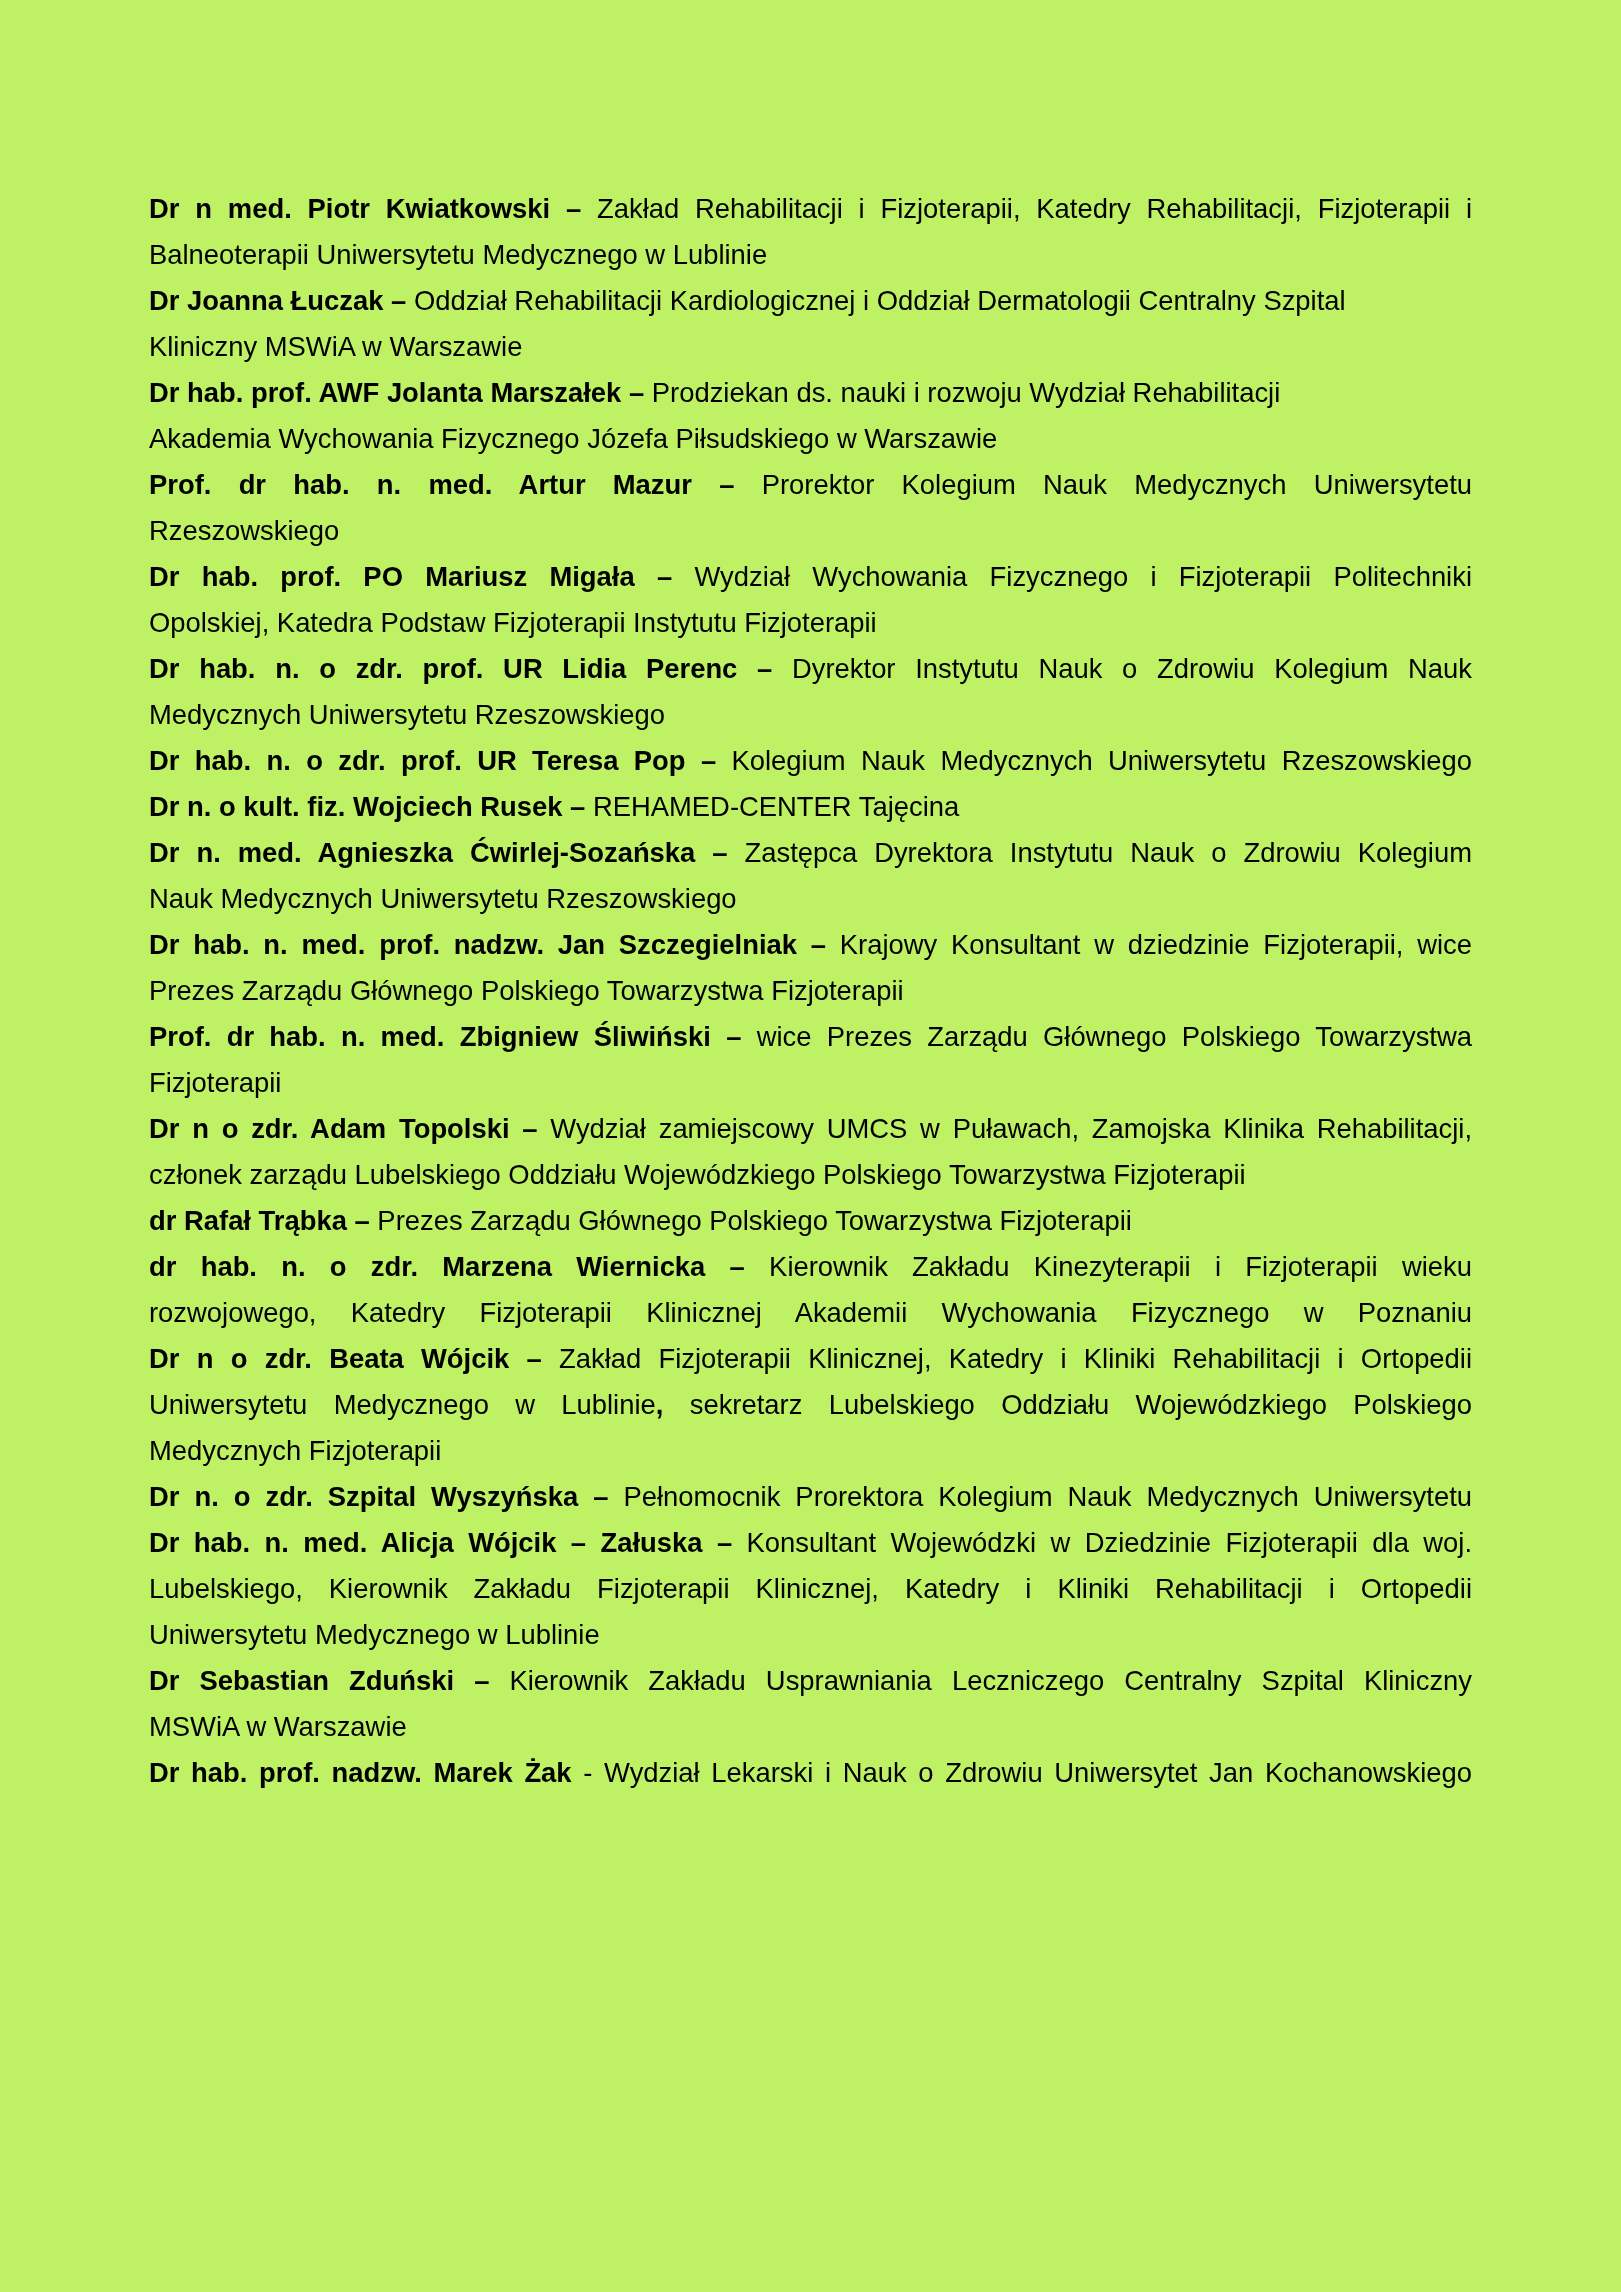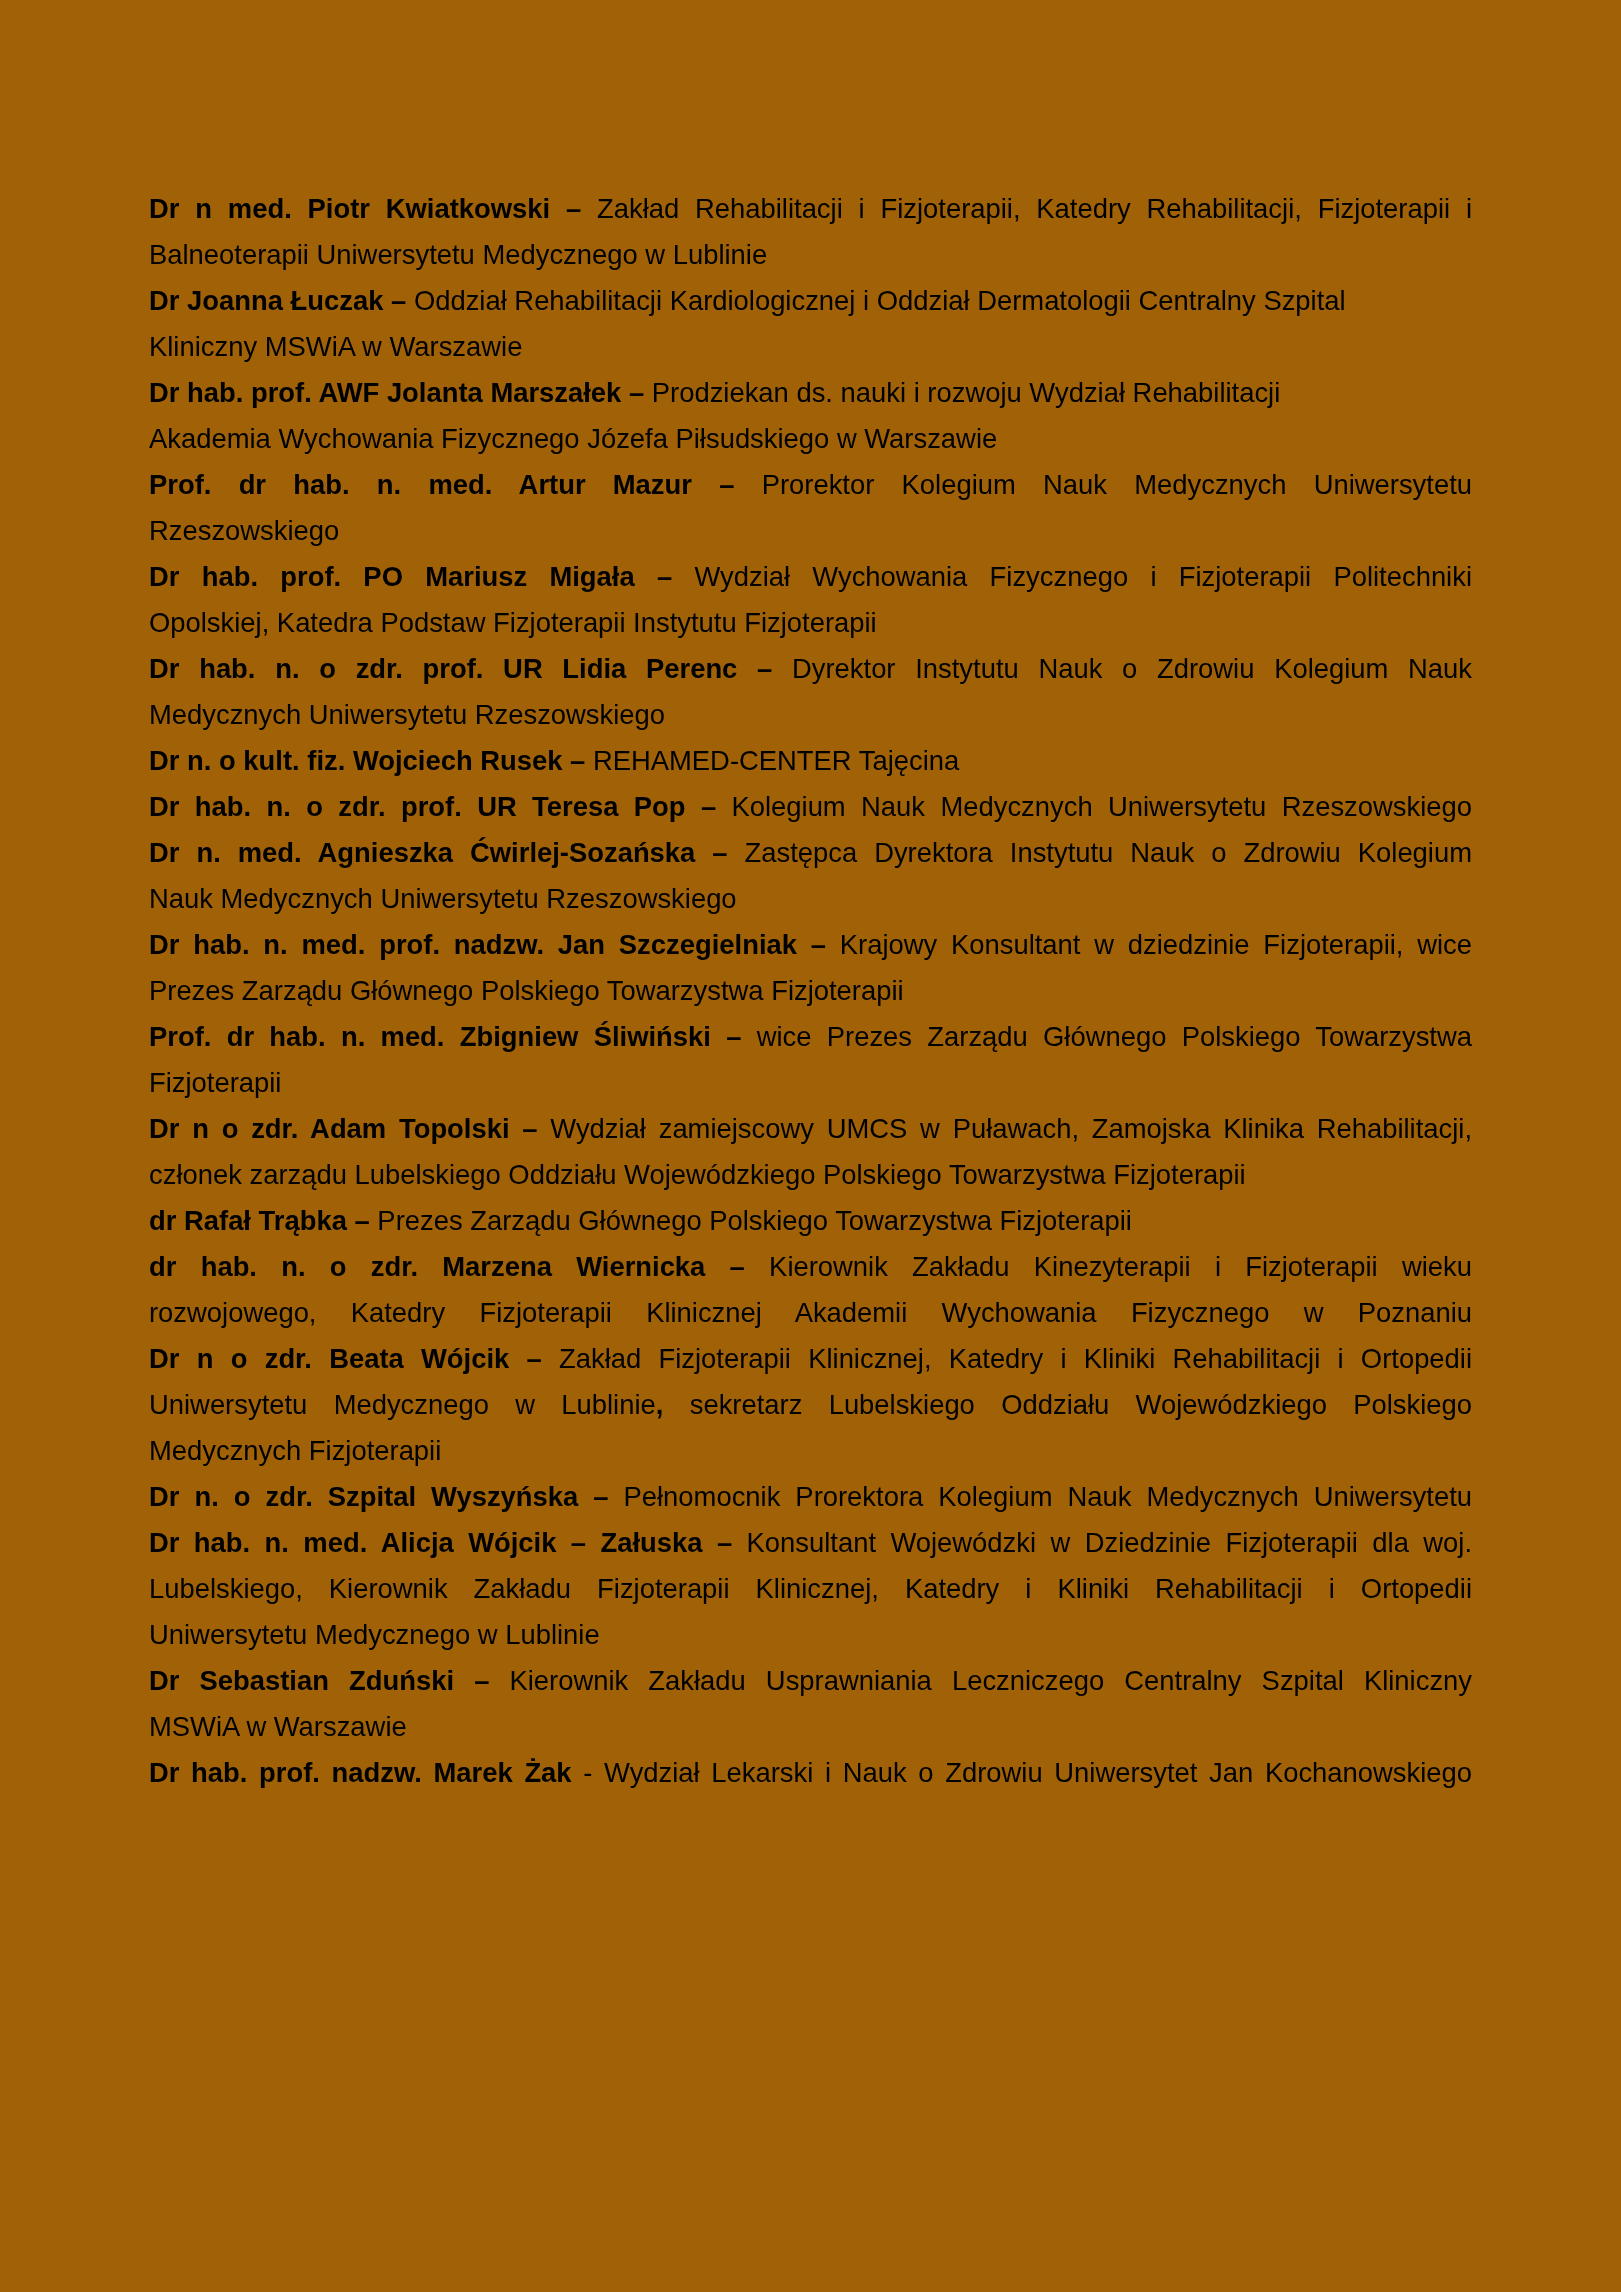--- a/index.html
+++ b/index.html
@@ -12,21 +12,21 @@
     height: 2293px;
     position: relative;
     font-family: "Liberation Sans", "DejaVu Sans", sans-serif;
     color: #000000;
   }
   .page {
     position: absolute;
     left: 0; top: 0;
     width: 1621px;
     height: 2293px;
-    background: #a16207;
+    background: #bef264;
     overflow: hidden;
   }
   .doc-body {
     position: absolute;
     left: 149px;
     top: 186px;
     width: 1323px;
     font-size: 27.4px;
     line-height: 46px;
     color: #000000;
@@ -60,22 +60,22 @@
       <div class="tline"><span class="seg bold">Dr Joanna Łuczak – </span><span class="seg">Oddział Rehabilitacji Kardiologicznej i Oddział Dermatologii Centralny Szpital</span></div>
       <div class="tline"><span class="seg">Kliniczny MSWiA w Warszawie</span></div>
       <div class="tline"><span class="seg bold">Dr hab. prof. AWF Jolanta Marszałek – </span><span class="seg">Prodziekan ds. nauki i rozwoju Wydział Rehabilitacji</span></div>
       <div class="tline"><span class="seg">Akademia Wychowania Fizycznego Józefa Piłsudskiego w Warszawie</span></div>
       <div class="tline j"><span class="seg bold">Prof. dr hab. n. med. Artur Mazur – </span><span class="seg">Prorektor Kolegium Nauk Medycznych Uniwersytetu</span></div>
       <div class="tline"><span class="seg">Rzeszowskiego</span></div>
       <div class="tline j"><span class="seg bold">Dr hab. prof. PO Mariusz Migała – </span><span class="seg">Wydział Wychowania Fizycznego i Fizjoterapii Politechniki</span></div>
       <div class="tline"><span class="seg">Opolskiej, Katedra Podstaw Fizjoterapii Instytutu Fizjoterapii</span></div>
       <div class="tline j"><span class="seg bold">Dr hab. n. o zdr. prof. UR Lidia Perenc – </span><span class="seg">Dyrektor Instytutu Nauk o Zdrowiu Kolegium Nauk</span></div>
       <div class="tline"><span class="seg">Medycznych Uniwersytetu Rzeszowskiego</span></div>
+      <div class="tline j"><span class="seg bold">Dr hab. n. o zdr. prof. UR Teresa Pop – </span><span class="seg">Kolegium Nauk Medycznych Uniwersytetu Rzeszowskiego</span></div>
       <div class="tline"><span class="seg bold">Dr n. o kult. fiz. Wojciech Rusek – </span><span class="seg">REHAMED-CENTER Tajęcina</span></div>
-      <div class="tline j"><span class="seg bold">Dr hab. n. o zdr. prof. UR Teresa Pop – </span><span class="seg">Kolegium Nauk Medycznych Uniwersytetu Rzeszowskiego</span></div>
       <div class="tline j"><span class="seg bold">Dr n. med. Agnieszka Ćwirlej-Sozańska – </span><span class="seg">Zastępca Dyrektora Instytutu Nauk o Zdrowiu Kolegium</span></div>
       <div class="tline"><span class="seg">Nauk Medycznych Uniwersytetu Rzeszowskiego</span></div>
       <div class="tline j"><span class="seg bold">Dr hab. n. med. prof. nadzw. Jan Szczegielniak – </span><span class="seg">Krajowy Konsultant w dziedzinie Fizjoterapii, wice</span></div>
       <div class="tline"><span class="seg">Prezes Zarządu Głównego Polskiego Towarzystwa Fizjoterapii</span></div>
       <div class="tline j"><span class="seg bold">Prof. dr hab. n. med. Zbigniew Śliwiński – </span><span class="seg">wice Prezes Zarządu Głównego Polskiego Towarzystwa</span></div>
       <div class="tline"><span class="seg">Fizjoterapii</span></div>
       <div class="tline j"><span class="seg bold">Dr n o zdr. Adam Topolski – </span><span class="seg">Wydział zamiejscowy UMCS w Puławach, Zamojska Klinika Rehabilitacji,</span></div>
       <div class="tline"><span class="seg">członek zarządu Lubelskiego Oddziału Wojewódzkiego Polskiego Towarzystwa Fizjoterapii</span></div>
       <div class="tline"><span class="seg bold">dr Rafał Trąbka – </span><span class="seg">Prezes Zarządu Głównego Polskiego Towarzystwa Fizjoterapii</span></div>
       <div class="tline j"><span class="seg bold">dr hab. n. o zdr. Marzena Wiernicka – </span><span class="seg">Kierownik Zakładu Kinezyterapii i Fizjoterapii wieku</span></div>

